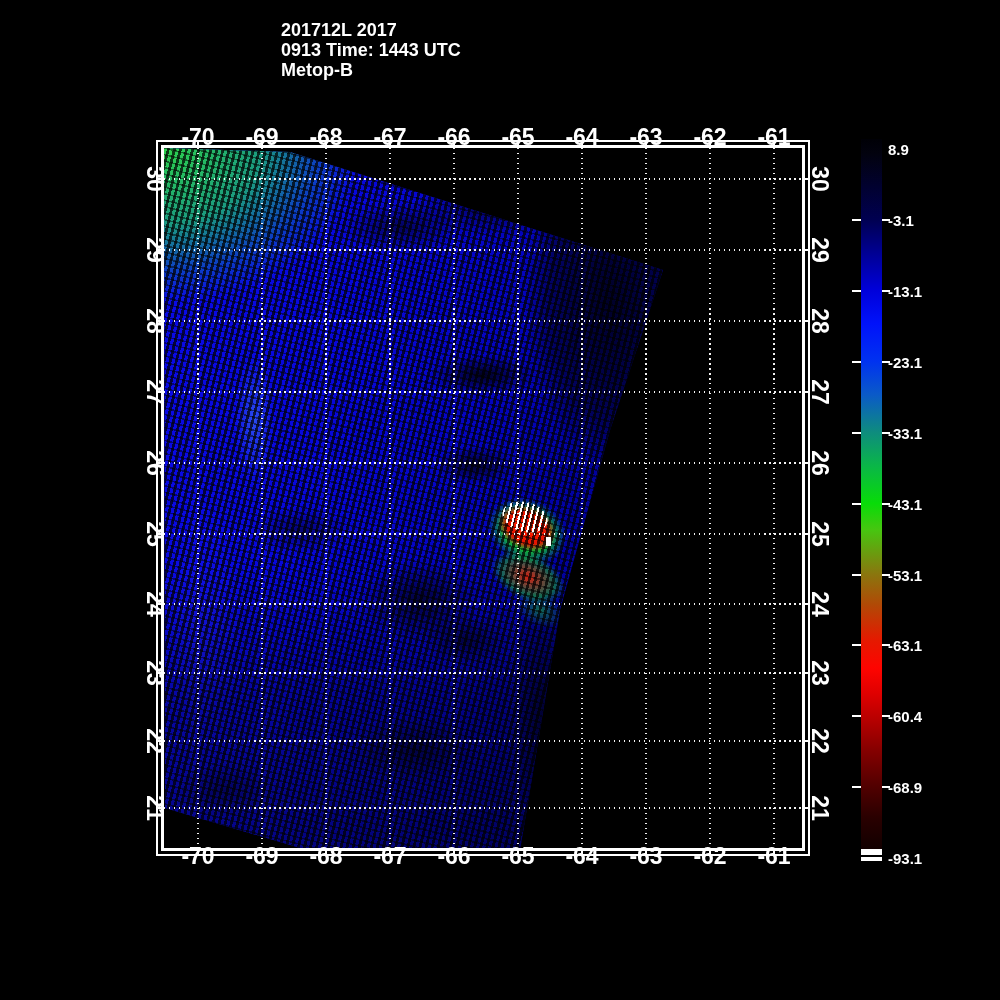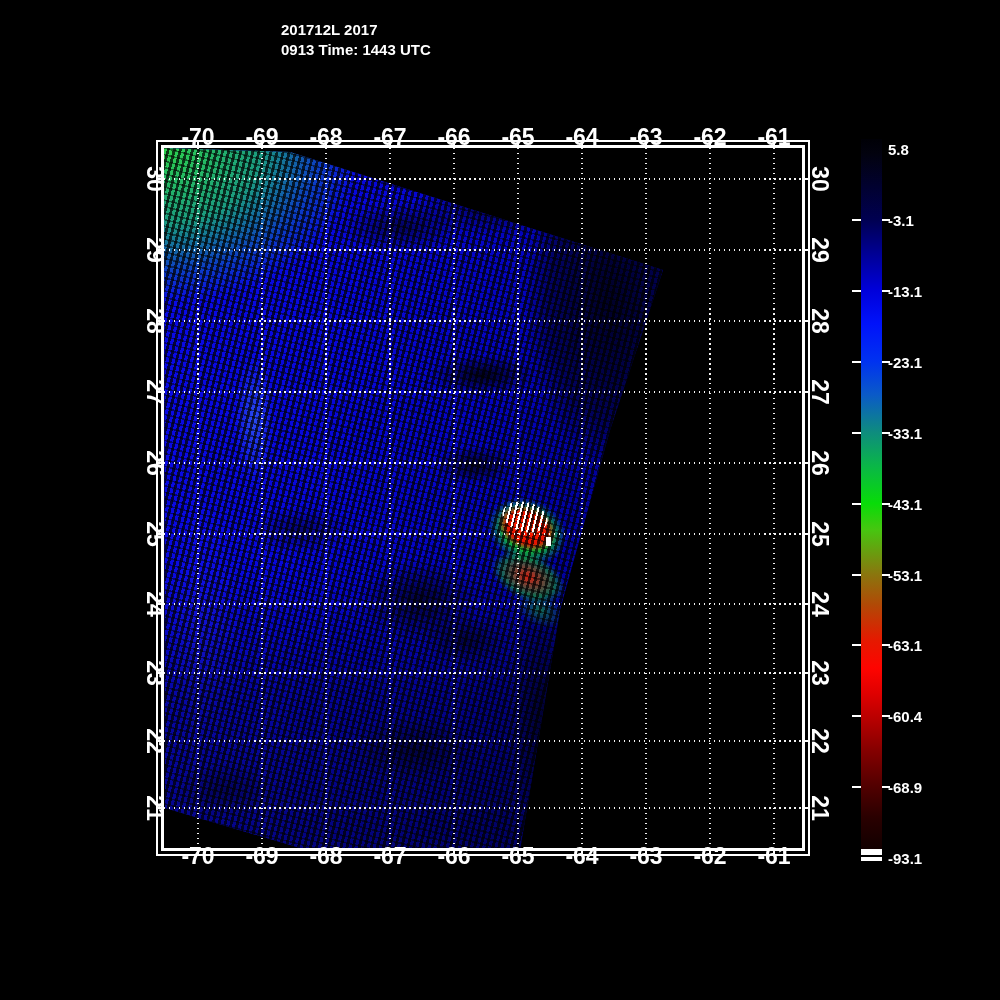--- a/index.html
+++ b/index.html
@@ -1,19 +1,19 @@
 <!DOCTYPE html>
 <html><head>
 <meta charset="utf-8">
 <style>
   html,body{margin:0;padding:0;background:#000;}
   #stage{position:relative;width:1000px;height:1000px;background:#000;overflow:hidden;
          font-family:"Liberation Sans",sans-serif;font-weight:bold;color:#fff;}
   
-  #title-block{position:absolute;left:281px;top:20px;font-size:15px;line-height:20px;white-space:nowrap;}
+  #title-block{position:absolute;left:281px;top:20px;font-size:18px;line-height:20px;white-space:nowrap;}
   
   #plot-area{position:absolute;left:164px;top:148px;width:640px;height:702px;background:#000;}
   #swath{position:absolute;left:0;top:0;width:640px;height:702px;
     clip-path:polygon(0px 0px,126px 4px,499px 122px,446px 282px,396px 462px,356px 702px,143px 702px,1px 660px);}
   #field{position:absolute;left:0;top:0;width:640px;height:702px;background-color:#000014;
     background-image:
       radial-gradient(ellipse 75px 28px at 319px 227px, rgba(0,0,2,.85), rgba(0,0,0,0) 72%),
       radial-gradient(ellipse 55px 26px at 311px 317px, rgba(0,0,2,.8), rgba(0,0,0,0) 72%),
       radial-gradient(ellipse 85px 35px at 236px 79px, rgba(0,0,4,.6), rgba(0,0,0,0) 72%),
       radial-gradient(ellipse 110px 38px at 330px 60px, rgba(0,0,4,.55), rgba(0,0,0,0) 75%),
@@ -72,20 +72,21 @@
   .cb-label{position:absolute;left:888px;font-size:15px;transform:translateY(-50%);white-space:nowrap;}
 </style>
 </head>
 <body>
 
 <div id="stage">
 
   <div id="title-block">
     <div>201712L 2017</div>
     <div>0913 Time: 1443 UTC</div>
+    <div>Metop-B</div>
   </div>
 
   <div id="plot-area">
     <div id="swath">
       <div id="field"></div>
       <div id="dim-ne" class="dim"></div>
       <div id="dim-se" class="dim"></div>
       <div id="storm-green" class="storm"></div>
       <div id="storm-red" class="storm"></div>
       <div id="storm-band2" class="storm"></div>
@@ -197,21 +198,21 @@
     <div class="tick" style="left: 158px; top: 672px; width: 6px; height: 2px;"></div>
     <div class="tick" style="left: 804px; top: 672px; width: 6px; height: 2px;"></div>
     <div class="ax ax-rot" style="left: 155px; top: 741px;">22</div>
     <div class="ax ax-rot" style="left: 820px; top: 741px;">22</div>
     <div class="tick" style="left: 158px; top: 740px; width: 6px; height: 2px;"></div>
     <div class="tick" style="left: 804px; top: 740px; width: 6px; height: 2px;"></div>
     <div class="ax ax-rot" style="left: 155px; top: 808px;">21</div>
     <div class="ax ax-rot" style="left: 820px; top: 808px;">21</div>
     <div class="tick" style="left: 158px; top: 807px; width: 6px; height: 2px;"></div>
     <div class="tick" style="left: 804px; top: 807px; width: 6px; height: 2px;"></div>
-    <div class="cb-label" style="top: 149px;">5.8</div>
+    <div class="cb-label" style="top: 149px;">8.9</div>
     <div class="cb-label" style="top: 220px;">-3.1</div>
     <div class="tick" style="left: 852px; top: 219px; width: 9px; height: 2px;"></div>
     <div class="tick" style="left: 882px; top: 219px; width: 8px; height: 2px;"></div>
     <div class="cb-label" style="top: 291px;">-13.1</div>
     <div class="tick" style="left: 852px; top: 290px; width: 9px; height: 2px;"></div>
     <div class="tick" style="left: 882px; top: 290px; width: 8px; height: 2px;"></div>
     <div class="cb-label" style="top: 362px;">-23.1</div>
     <div class="tick" style="left: 852px; top: 361px; width: 9px; height: 2px;"></div>
     <div class="tick" style="left: 882px; top: 361px; width: 8px; height: 2px;"></div>
     <div class="cb-label" style="top: 433px; text-align: right;">-33.1</div>

